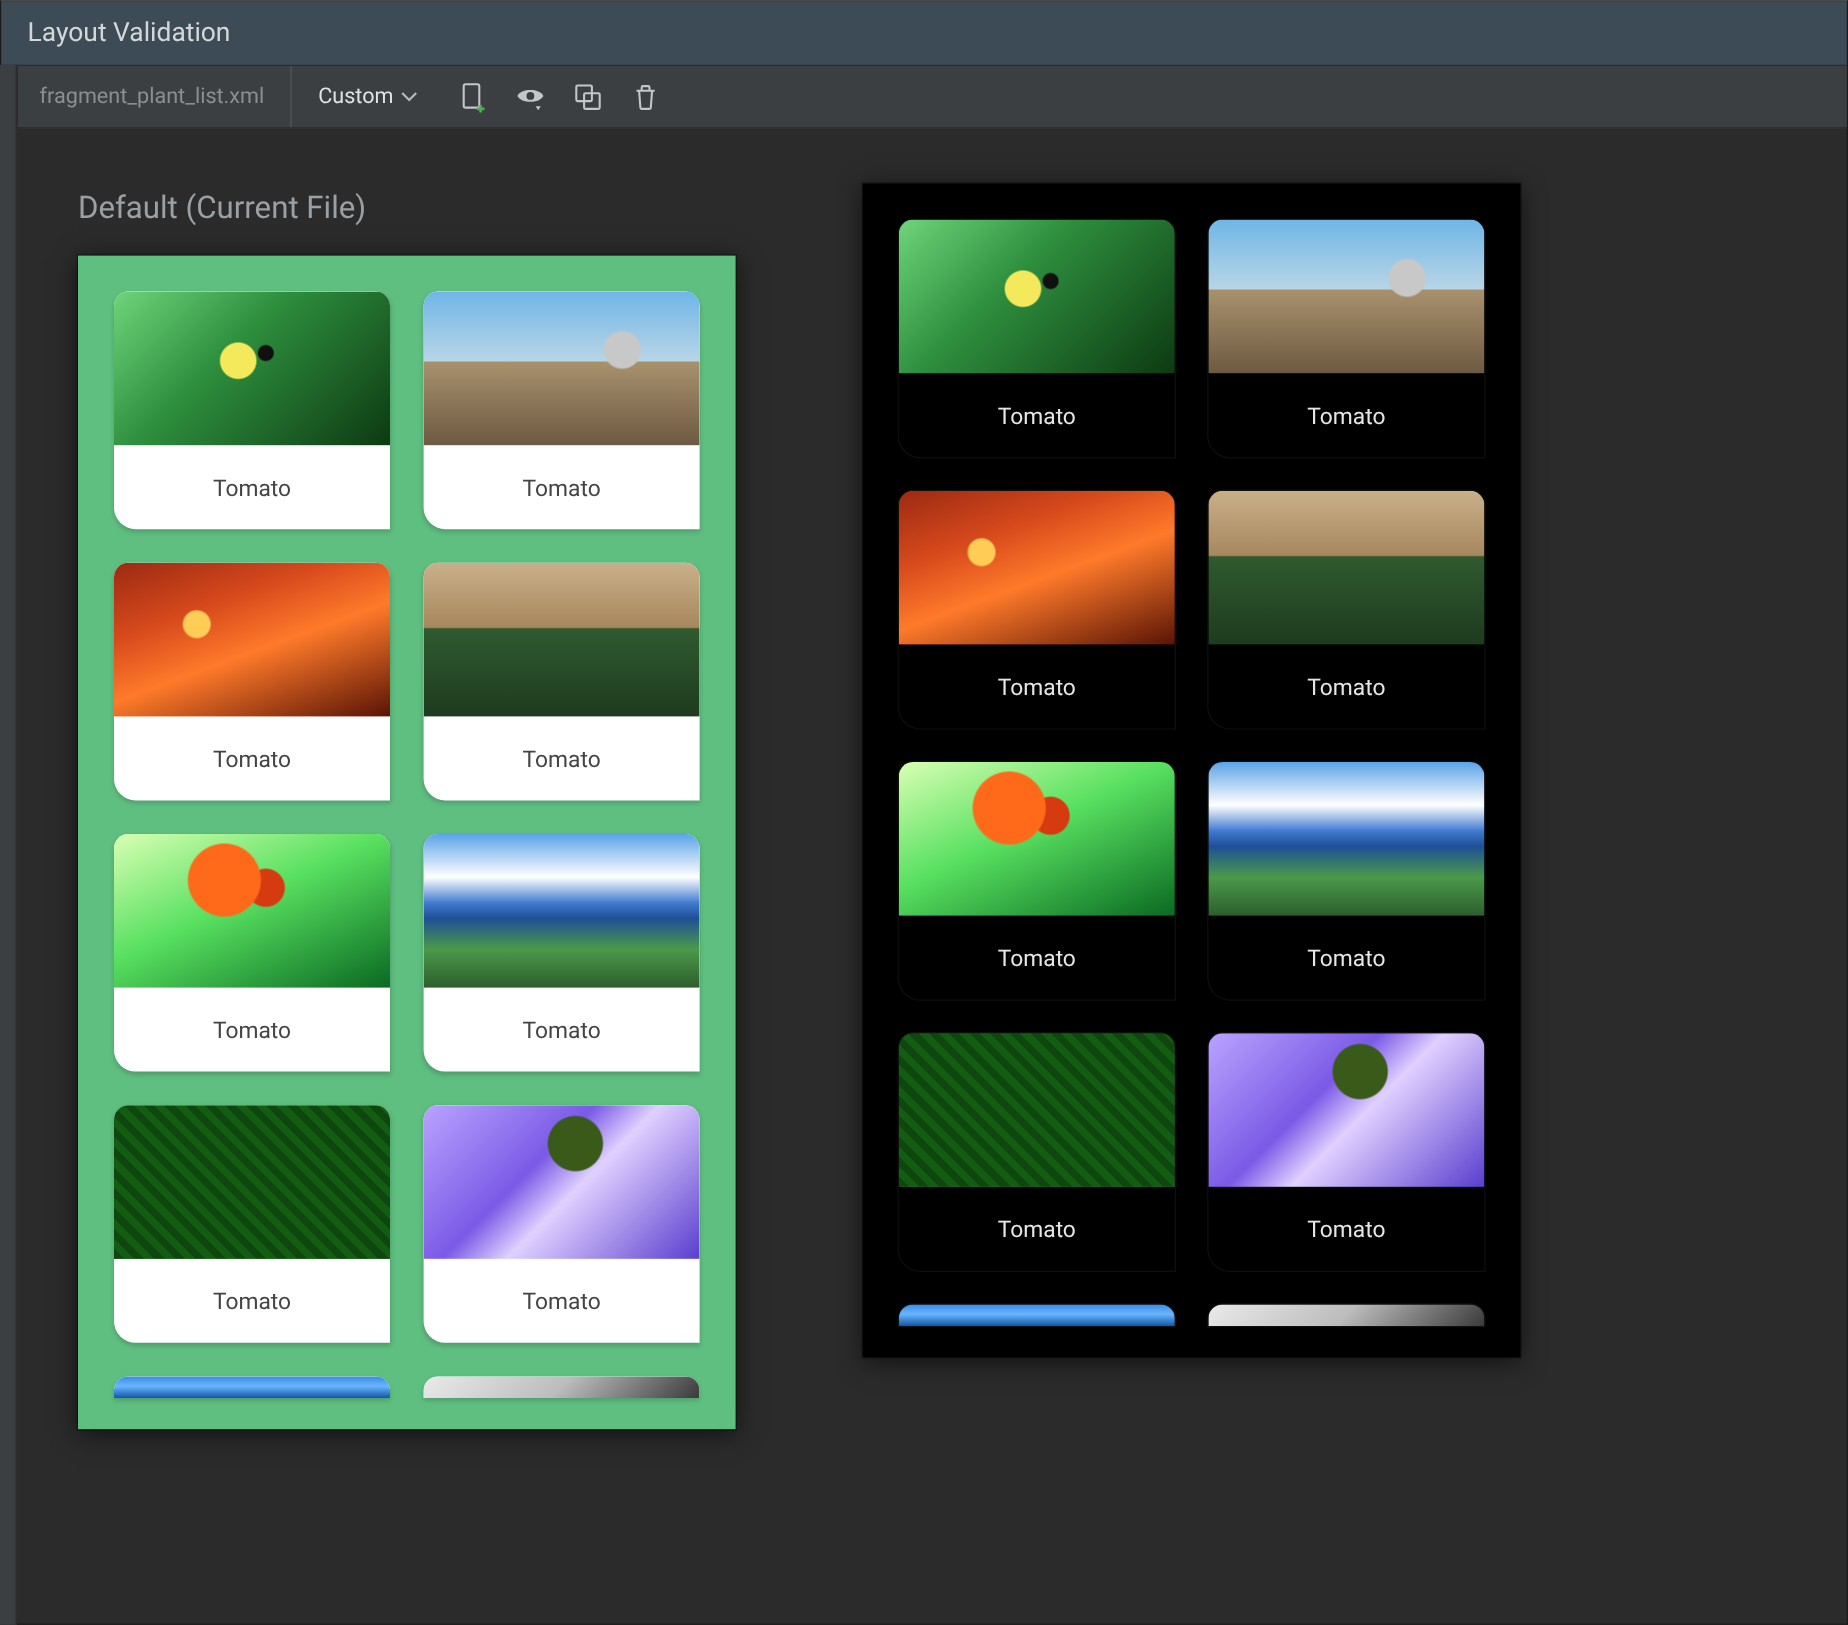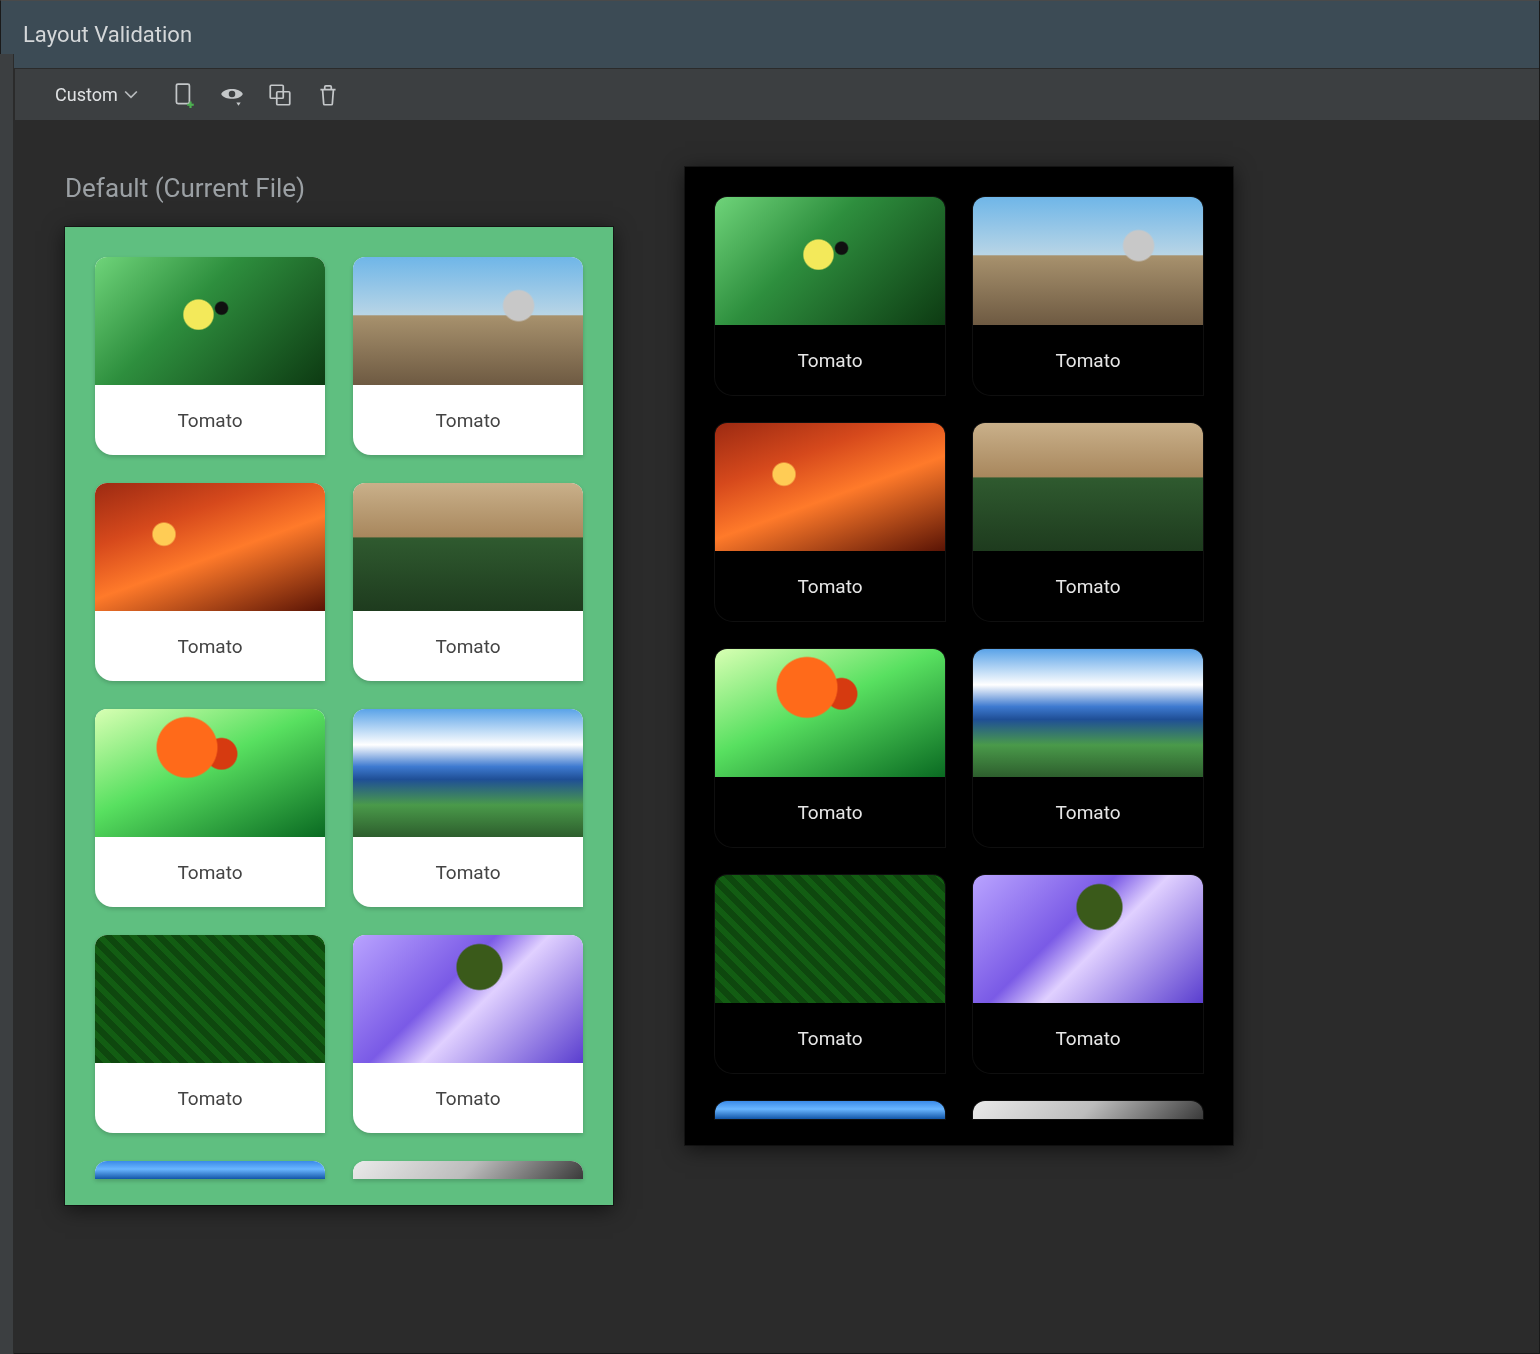--- a/index.html
+++ b/index.html
@@ -23,21 +23,21 @@
     position: absolute;
     left: 0;
     top: 54px;
     bottom: 0;
     width: 14px;
     background: #3c3f41;
     border-right: 1px solid #2b2b2b;
   }
   
   .title-bar {
-    height: 68px;
+    height: 54px;
     background: #3c4b55;
     border-bottom: 1px solid #2b2b2b;
     display: flex;
     align-items: center;
     padding: 0 22px;
     font-size: 22px;
     color: #d4d7d9;
   }
   
   .toolbar {
@@ -80,21 +80,21 @@
     border-radius: 4px;
   }
   .tool-ico svg { width: 26px; height: 26px; }
   
   .content {
     flex: 1;
     position: relative;
     margin-left: 14px;
     padding: 46px 50px;
     display: flex;
-    gap: 72px;
+    gap: 106px;
   }
   .panel {
     width: 548px;
   }
   .panel-header {
     display: flex;
     align-items: center;
     justify-content: space-between;
     margin-bottom: 18px;
     height: 42px;
@@ -190,20 +190,21 @@
 <body>
 
 <div class="outer-frame">
   <div class="left-gutter"></div>
 
   <div class="title-bar">
     <span>Layout Validation</span>
   </div>
 
   <div class="toolbar">
+    <div class="filename">fragment_plant_list.xml</div>
     <div class="dropdown">
       <span>Custom</span>
       <svg viewBox="0 0 12 12">
           <path d="M1 3 L6 8 L11 3" fill="none" stroke="#b8bbbd" stroke-width="1.5"></path>
         </svg>
     </div>
 
     <div class="tool-ico">
       <svg viewBox="0 0 24 24">
         <rect x="5" y="2" width="12" height="18" rx="1.5" fill="none" stroke="#c4c7c9" stroke-width="1.6"></rect>

